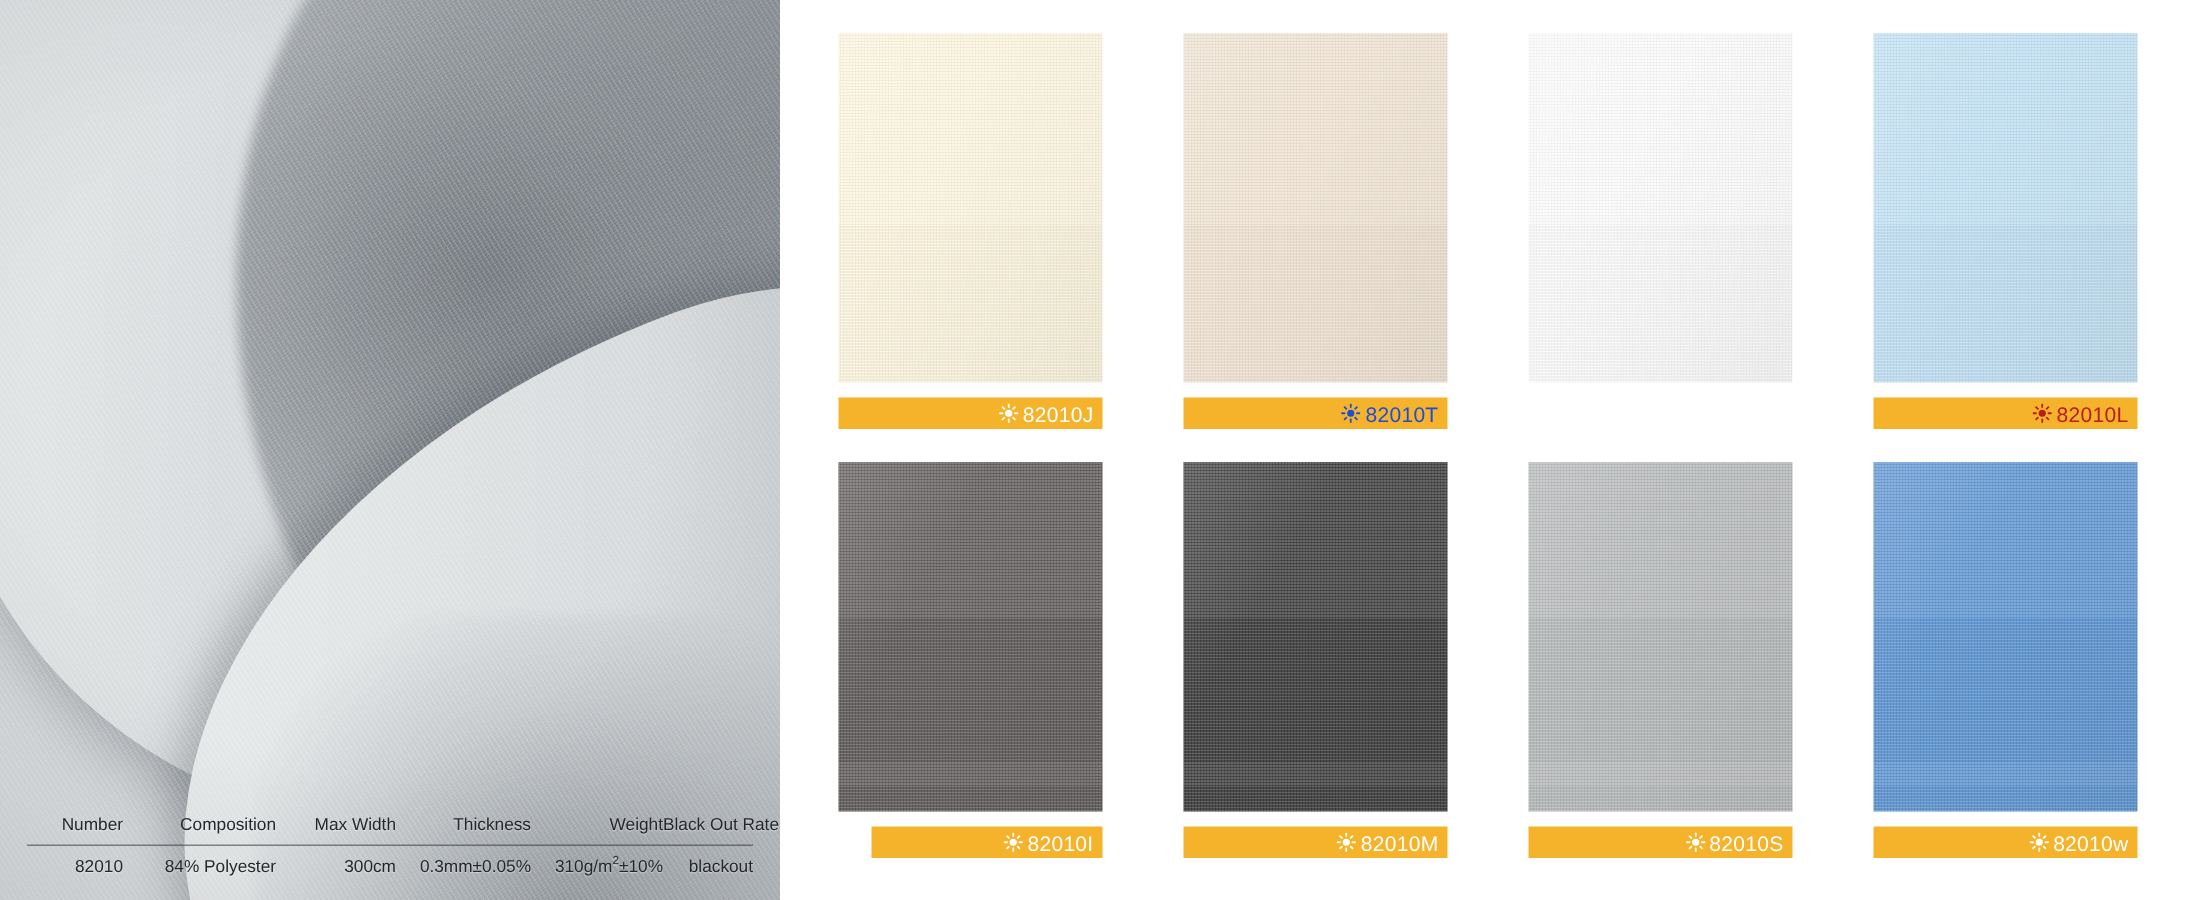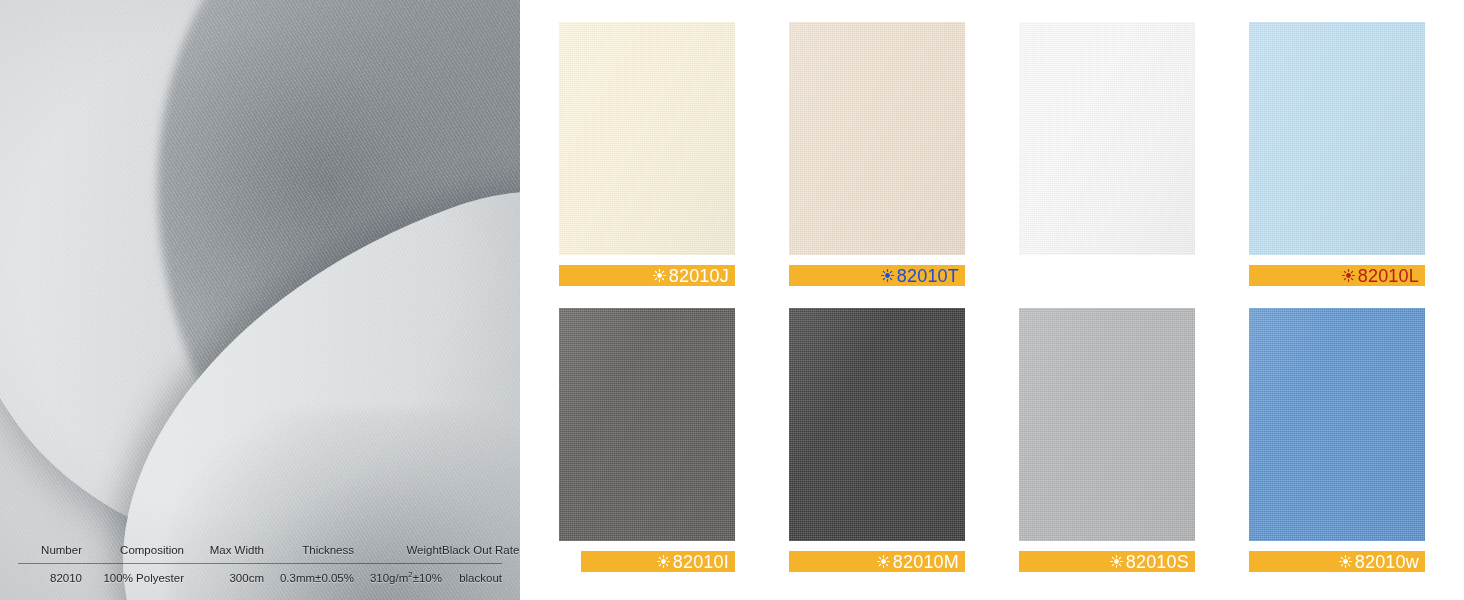--- a/index.html
+++ b/index.html
@@ -177,21 +177,21 @@
         rgba(0,0,0,.015) 70%, rgba(0,0,0,.04) 100%);
   }
   .swatch-label {
     margin-top: 10px;
     height: 21px;
     display: flex;
     align-items: center;
     justify-content: flex-end;
     padding-right: 6px;
     color: #ffffff;
-    font-size: 18px;
+    font-size: 14px;
     letter-spacing: .2px;
   }
   .sun-icon {
     width: 13px; height: 13px;
     margin-right: 3px;
     flex: 0 0 auto;
     display: block;
   }
   .label-code { line-height: 1; }
 </style>
@@ -216,21 +216,21 @@
         <div class="spec-cell c-number">Number</div>
         <div class="spec-cell c-comp">Composition</div>
         <div class="spec-cell c-width">Max Width</div>
         <div class="spec-cell c-thick">Thickness</div>
         <div class="spec-cell c-weight">Weight</div>
         <div class="spec-cell c-black">Black Out Rate</div>
       </div>
       <div class="spec-rule"></div>
       <div class="spec-row body">
         <div class="spec-cell c-number">82010</div>
-        <div class="spec-cell c-comp">100% Polyester</div>
+        <div class="spec-cell c-comp">84% Polyester</div>
         <div class="spec-cell c-width">300cm</div>
         <div class="spec-cell c-thick">0.3mm±0.05%</div>
         <div class="spec-cell c-weight"><span>310g/m</span><sup>2</sup><span>±10%</span></div>
         <div class="spec-cell c-black">blackout</div>
       </div>
     </div>
   </div>
 
   <div class="swatch-panel">
     <div class="swatch-grid">

